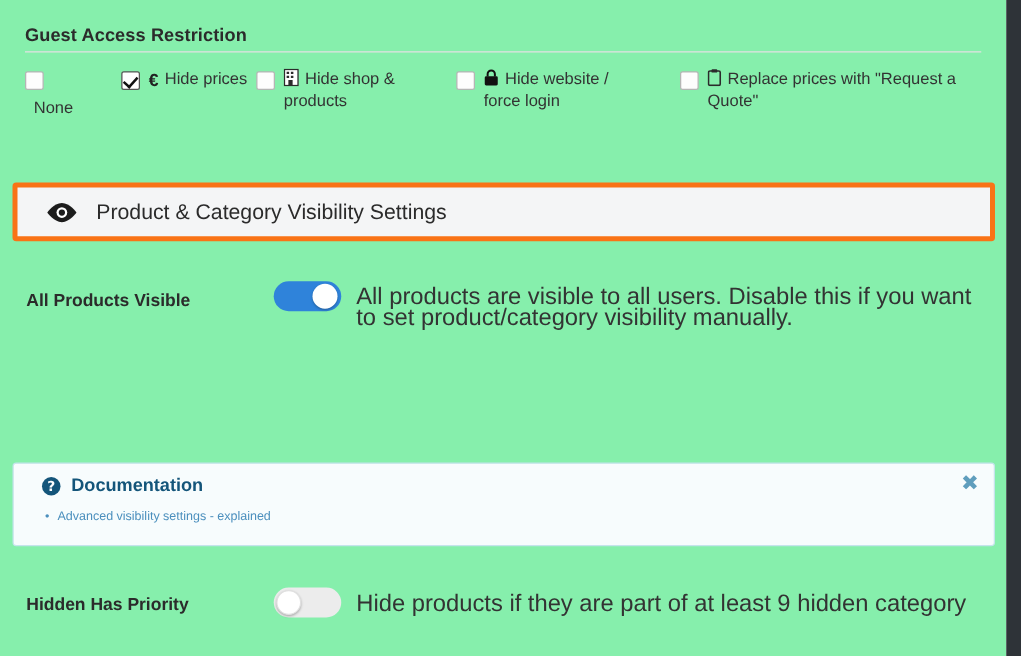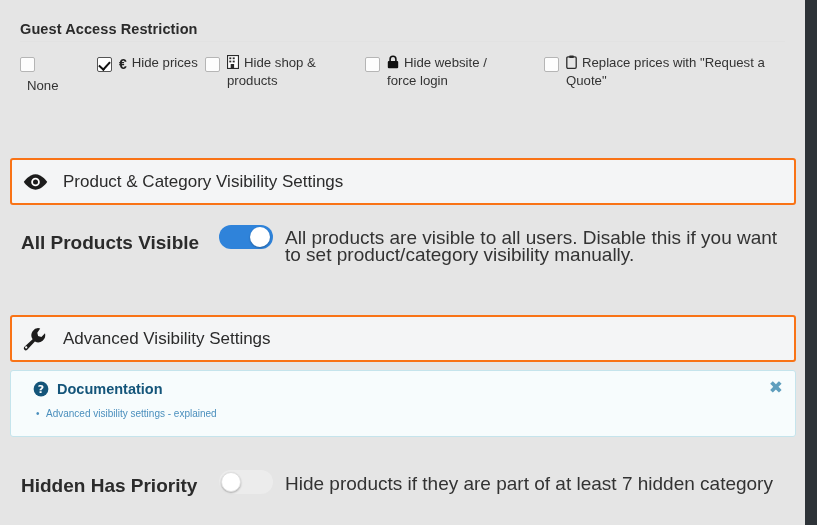--- a/index.html
+++ b/index.html
@@ -26,21 +26,21 @@
     height: 525px;
     background: #2e3338;
   }
 
   .page {
     position: absolute;
     top: 0;
     left: 0;
     width: 805px;
     height: 525px;
-    background: #e5e5e5;
+    background: #86efac;
     box-sizing: border-box;
   }
 
   
   .gar-title {
     position: absolute;
     left: 20px;
     top: 21px;
     font-size: 14.5px;
     font-weight: bold;
@@ -114,27 +114,26 @@
     color: #222;
   }
 
   
   .panel-head {
     position: absolute;
     left: 10px;
     width: 786px;
     height: 47px;
     background: #f4f5f6;
-    border: 2px solid #f97316;
+    border: 4px solid #f97316;
     border-radius: 3px;
     box-sizing: border-box;
     display: flex;
     align-items: center;
-    padding-left: 9px;
-    margin-top: 12px;
+    padding-left: 21px;
   }
   .panel-head .ph-icon {
     flex: 0 0 auto;
     display: flex;
     align-items: center;
     justify-content: center;
     width: 28px;
   }
   .panel-head .ph-label {
     margin-left: 14px;
@@ -145,21 +144,21 @@
 
   
   .setting-row {
     position: absolute;
     left: 0;
     width: 805px;
   }
   .setting-label {
     position: absolute;
     left: 21px;
-    font-size: 19px;
+    font-size: 14px;
     font-weight: bold;
     color: #2b2b2b;
   }
   .toggle {
     position: absolute;
     left: 219px;
     width: 54px;
     height: 24px;
     border-radius: 12px;
     box-sizing: border-box;
@@ -311,29 +310,20 @@
   </div>
 
   <div class="setting-row" style="top:225px;">
     <div class="setting-label" style="top:7px;">All Products Visible</div>
     <div class="toggle on" style="top:0px;">
       <div class="knob"></div>
     </div>
     <div class="setting-desc" style="top:4px;">All products are visible to all users. Disable this if you want to set product/category visibility manually.</div>
   </div>
 
-  <div class="panel-head" style="top:303px;">
-    <span class="ph-icon">
-      <svg width="26" height="24" viewBox="0 0 26 24">
-        <path d="M18.2 1.4a7.1 7.1 0 0 0-7.6 10.9L2.2 20.1a2 2 0 0 0 2.8 2.8l7.9-8.4a7.1 7.1 0 0 0 10.1-8.2l-3.6 3.6-3.3-.8-.8-3.3z" fill="#1c1c1c"></path>
-        <circle cx="4.2" cy="20.4" r="1.15" fill="#ffffff"></circle>
-      </svg>
-    </span>
-    <span class="ph-label">Advanced Visibility Settings</span>
-  </div>
 
   <div class="doc-box">
     <div class="doc-title">
       <span class="doc-q">
         <svg width="16" height="16" viewBox="0 0 16 16">
           <circle cx="8" cy="8" r="7.4" fill="#14557a"></circle>
           <text x="8" y="12.1" text-anchor="middle" font-family="DejaVu Sans, sans-serif" font-size="11" font-weight="bold" fill="#ffffff">?</text>
         </svg>
       </span>
       <span>Documentation</span>
@@ -342,18 +332,18 @@
       <span class="doc-bullet">•</span><a class="doc-link" href="#">Advanced visibility settings - explained</a>
     </div>
     <div class="doc-close">✖</div>
   </div>
 
   <div class="setting-row" style="top:470px;">
     <div class="setting-label" style="top:5px;">Hidden Has Priority</div>
     <div class="toggle off" style="top:0px;">
       <div class="knob"></div>
     </div>
-    <div class="setting-desc" style="top:5px;">Hide products if they are part of at least 7 hidden category</div>
+    <div class="setting-desc" style="top:5px;">Hide products if they are part of at least 9 hidden category</div>
   </div>
 
 </div>
 
 <div class="right-strip"></div>
 
 </body></html>

